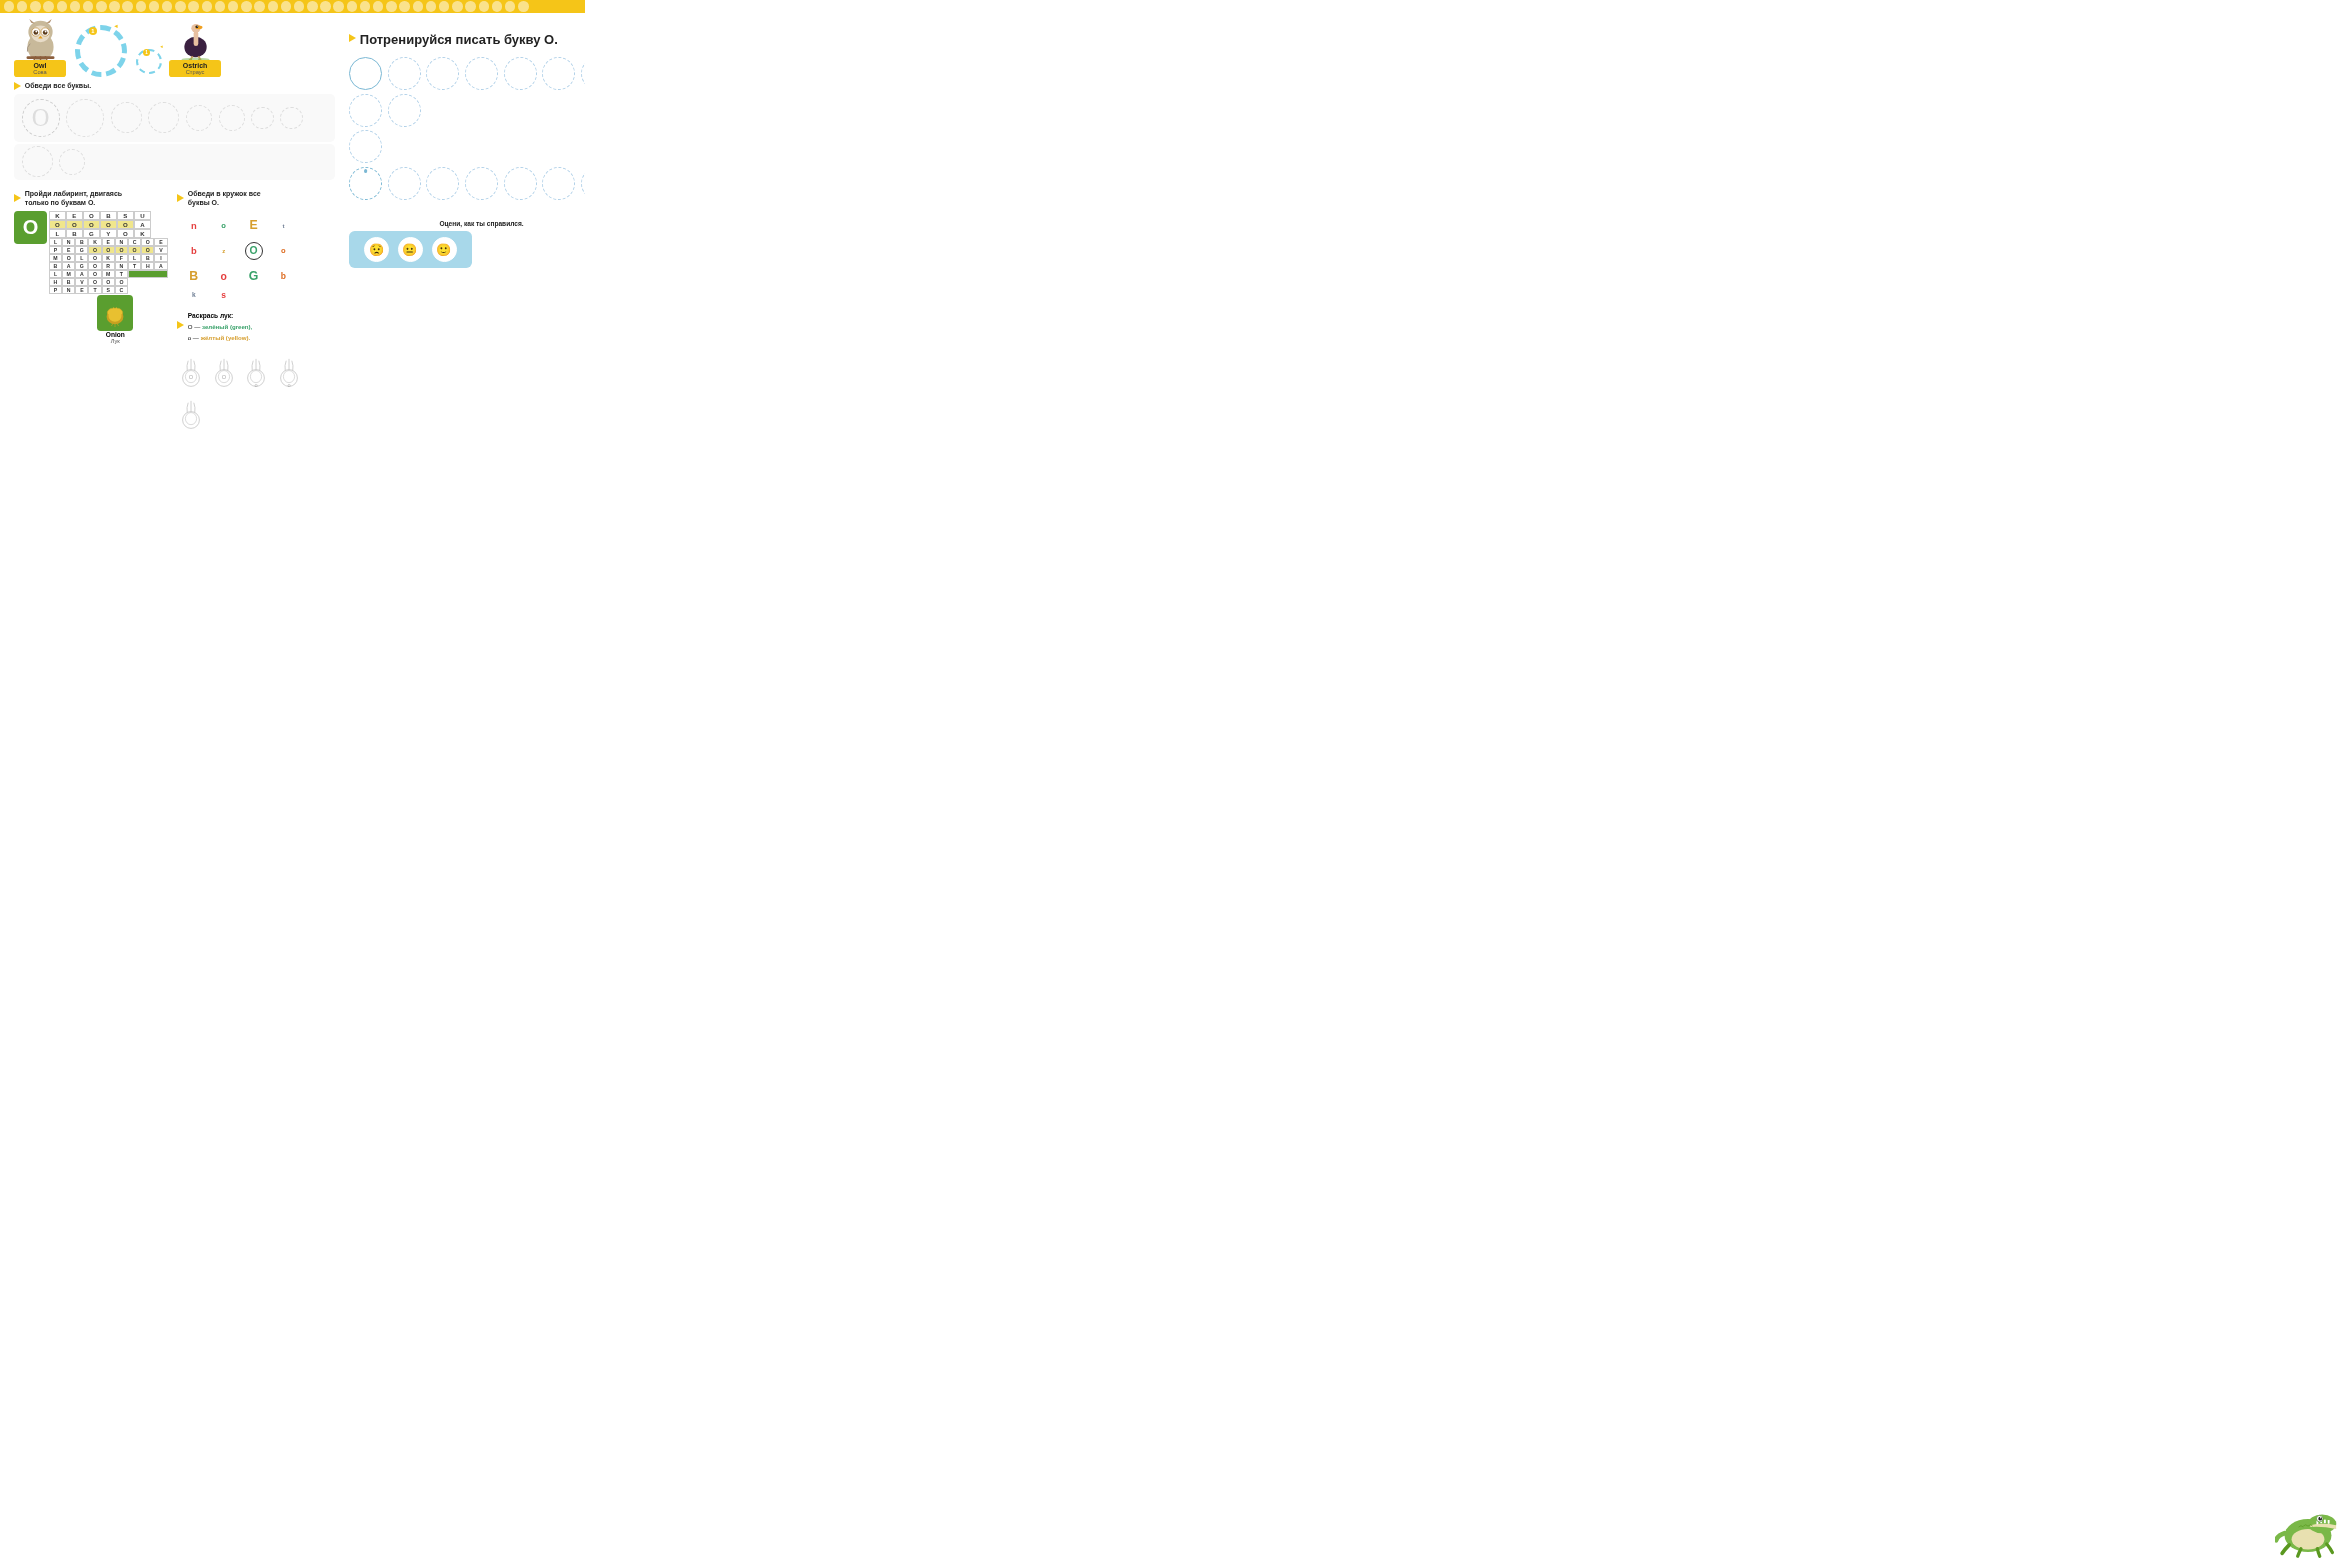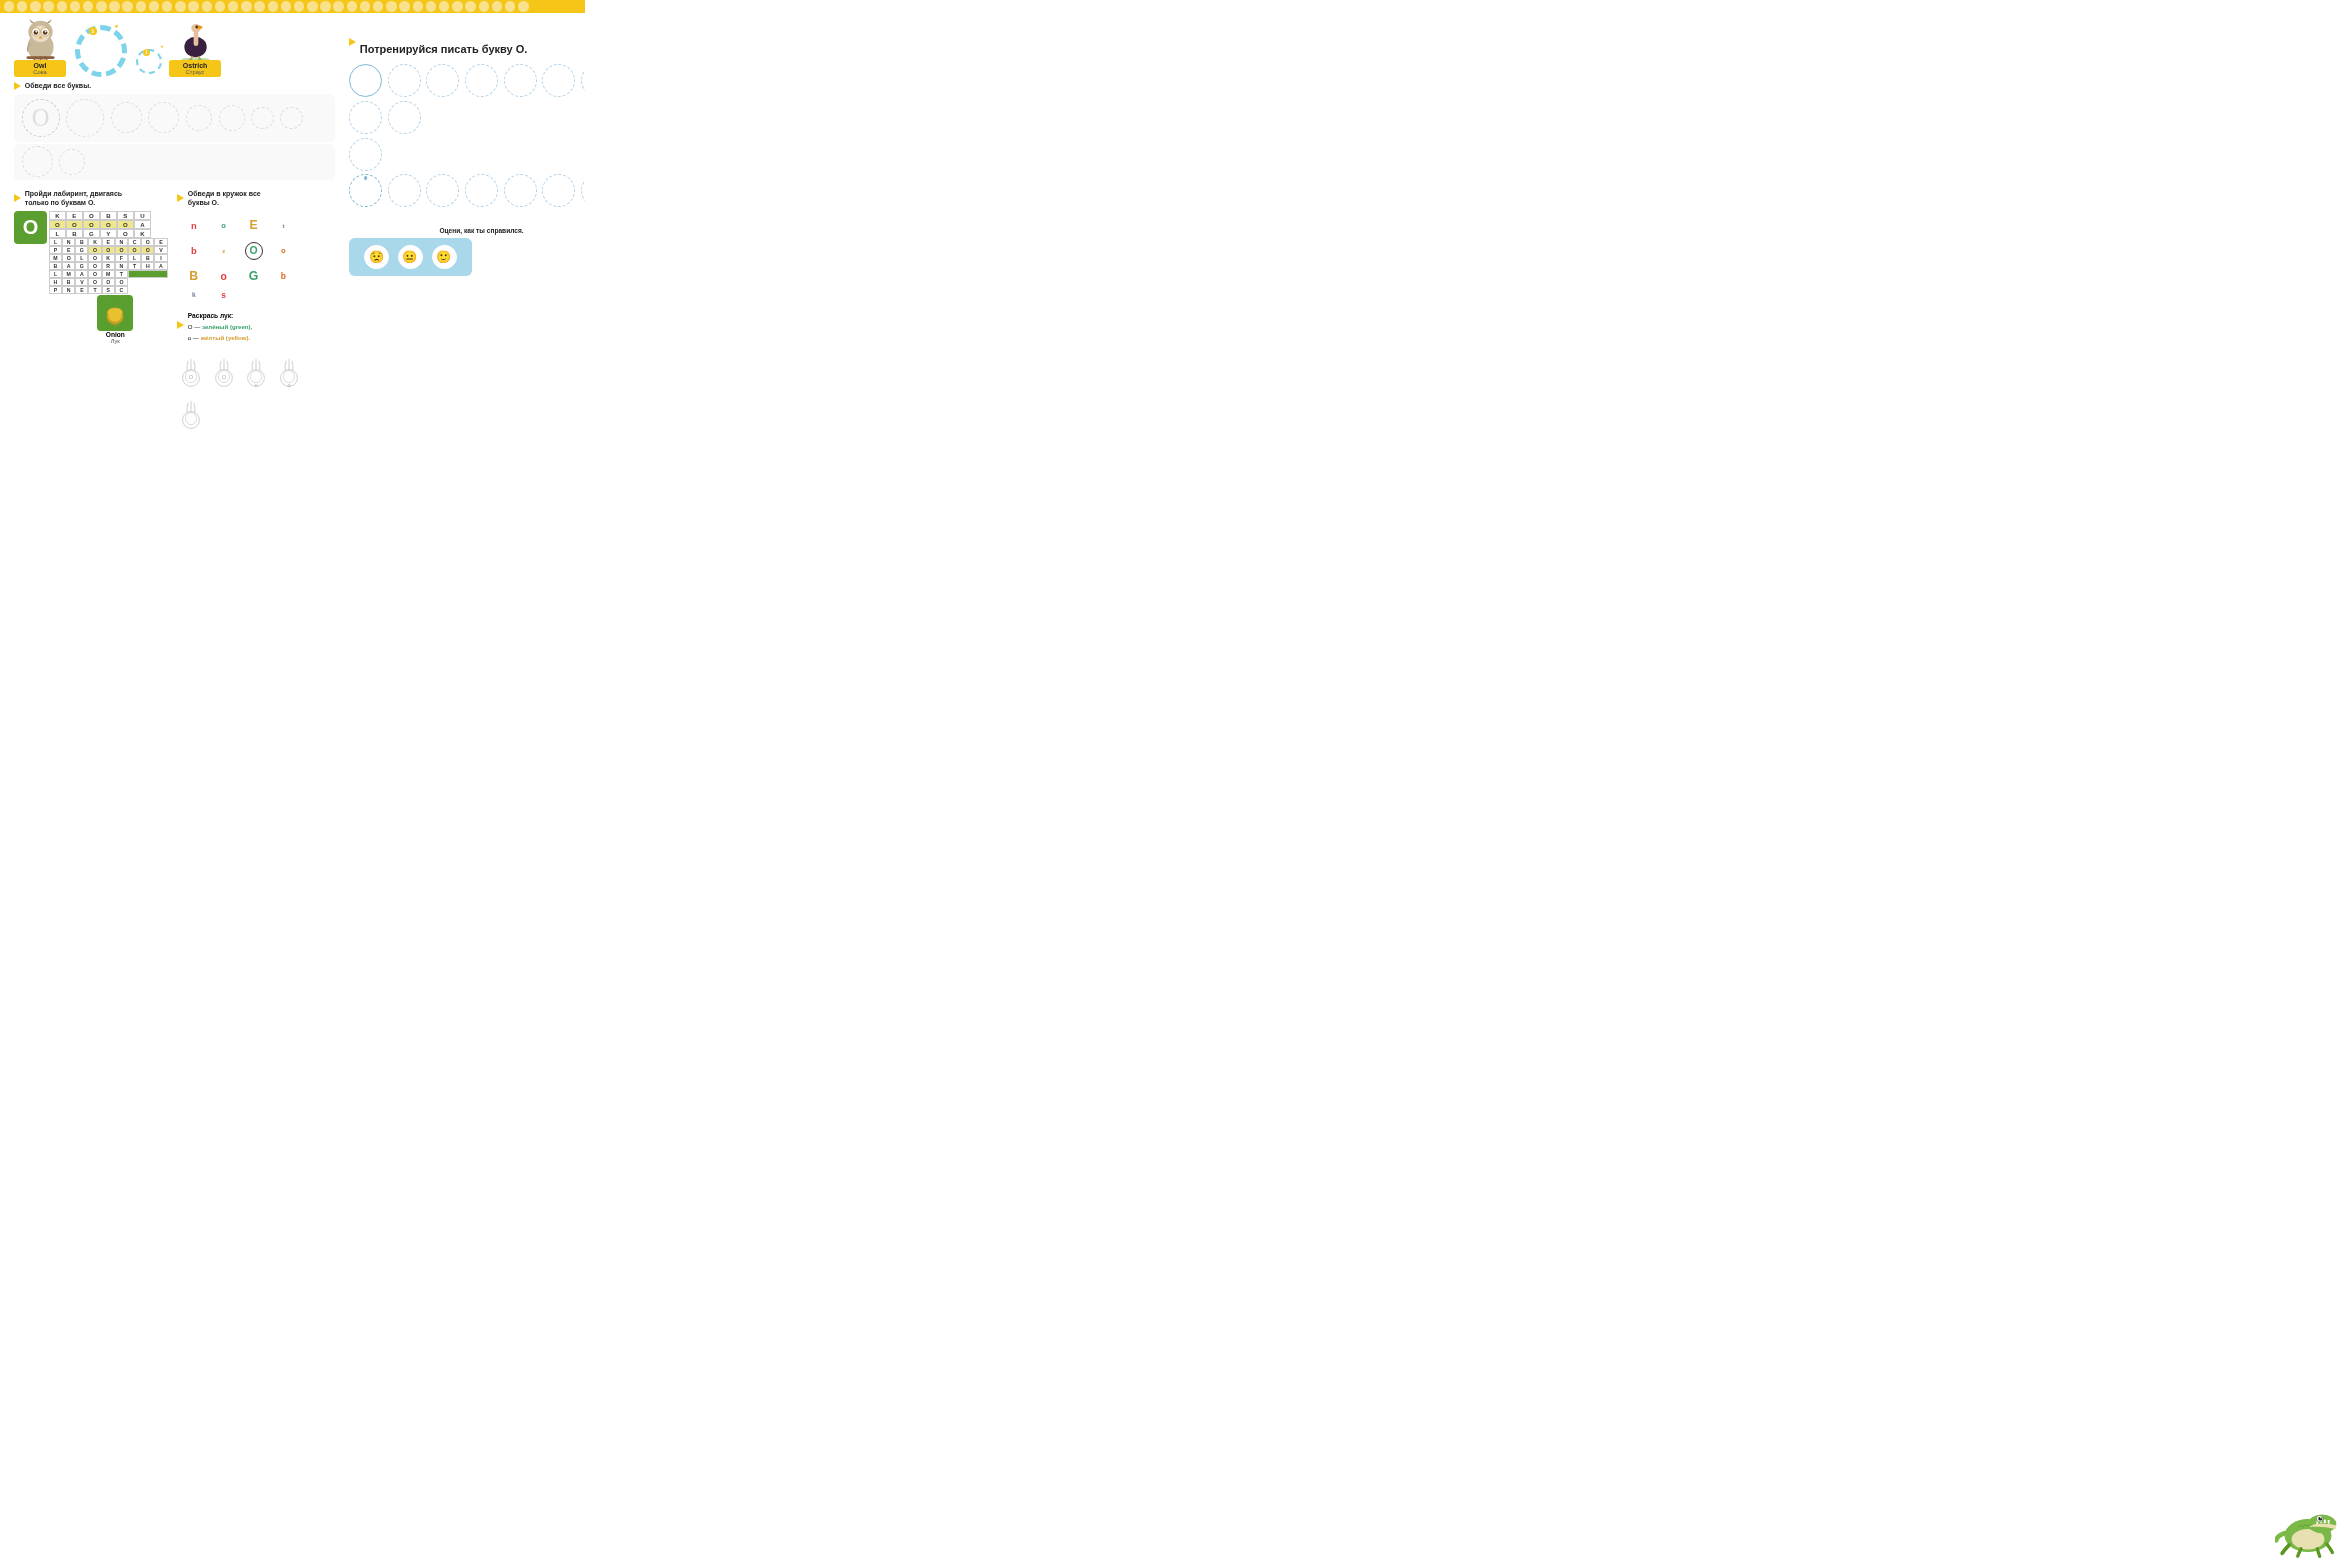--- a/index.html
+++ b/index.html
@@ -216,25 +216,25 @@
     .ci-yellow2 { color: #d69e2e; font-weight: 700; }
     
     .onion-drawings {
       display: flex;
       flex-wrap: wrap;
       gap: 4.7px;
       padding: 3.8px 0;
     }
     
     .right-title {
-      font-size: 11px;
+      font-size: 13px;
       font-weight: 700;
       color: #222;
       margin-bottom: 4.7px;
-      margin-top: 19px;
+      margin-top: 9px;
     }
     .trace-grid {
       display: flex;
       flex-direction: column;
       gap: 2.8px;
     }
     .trace-line {
       display: flex;
       gap: 5.7px;
       align-items: center;

